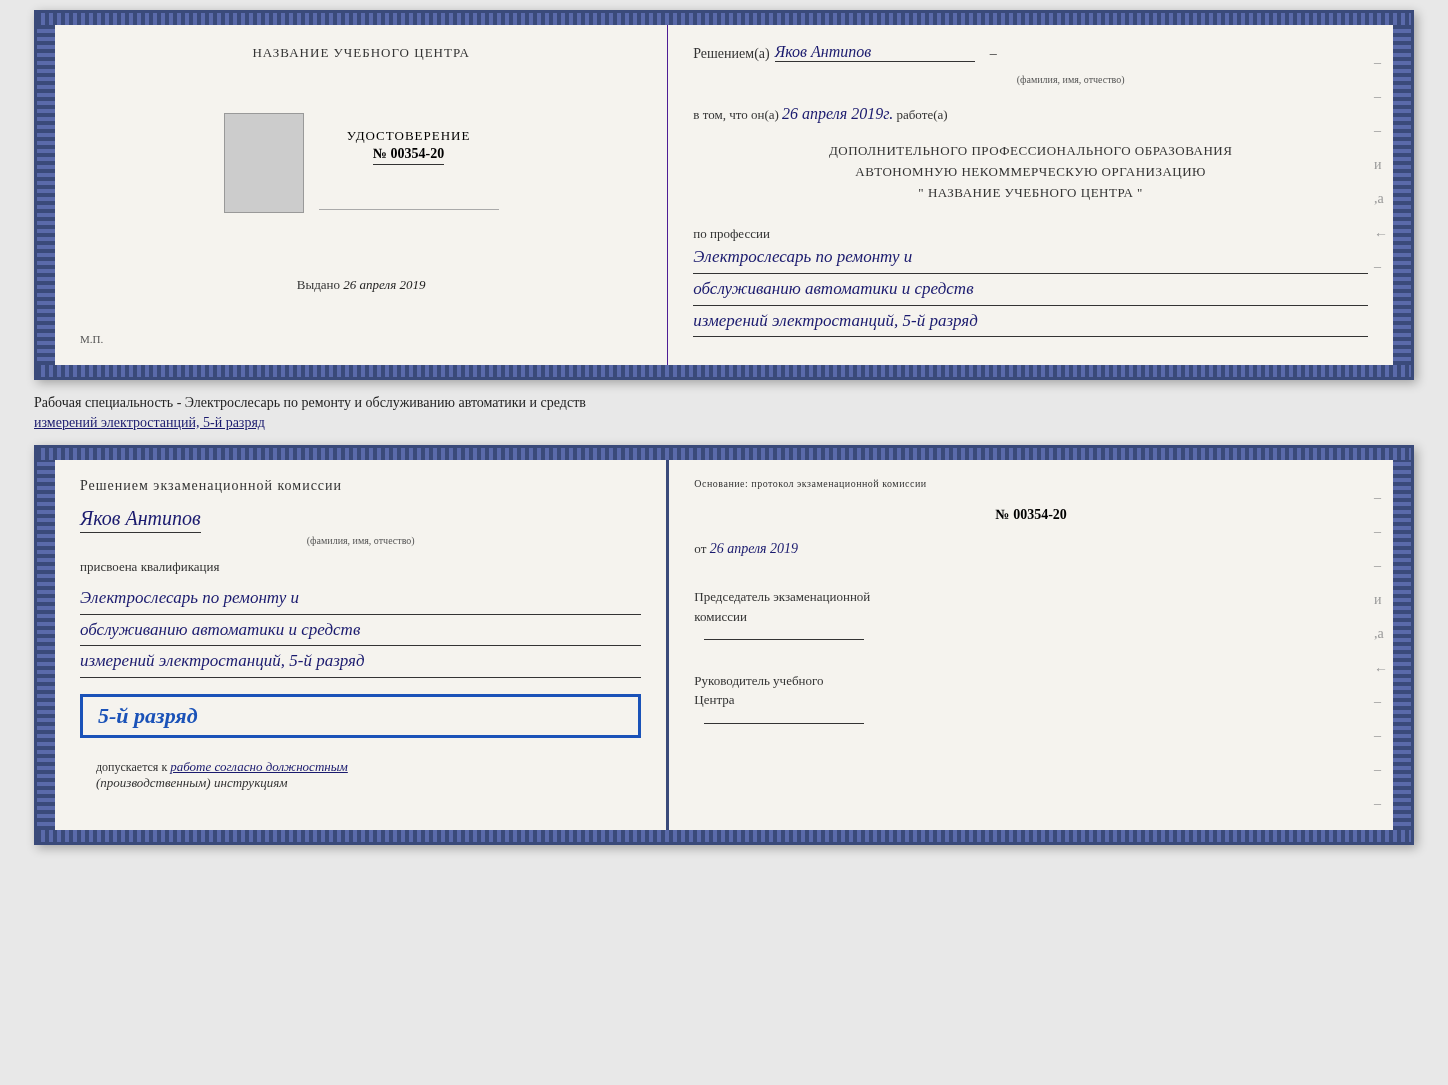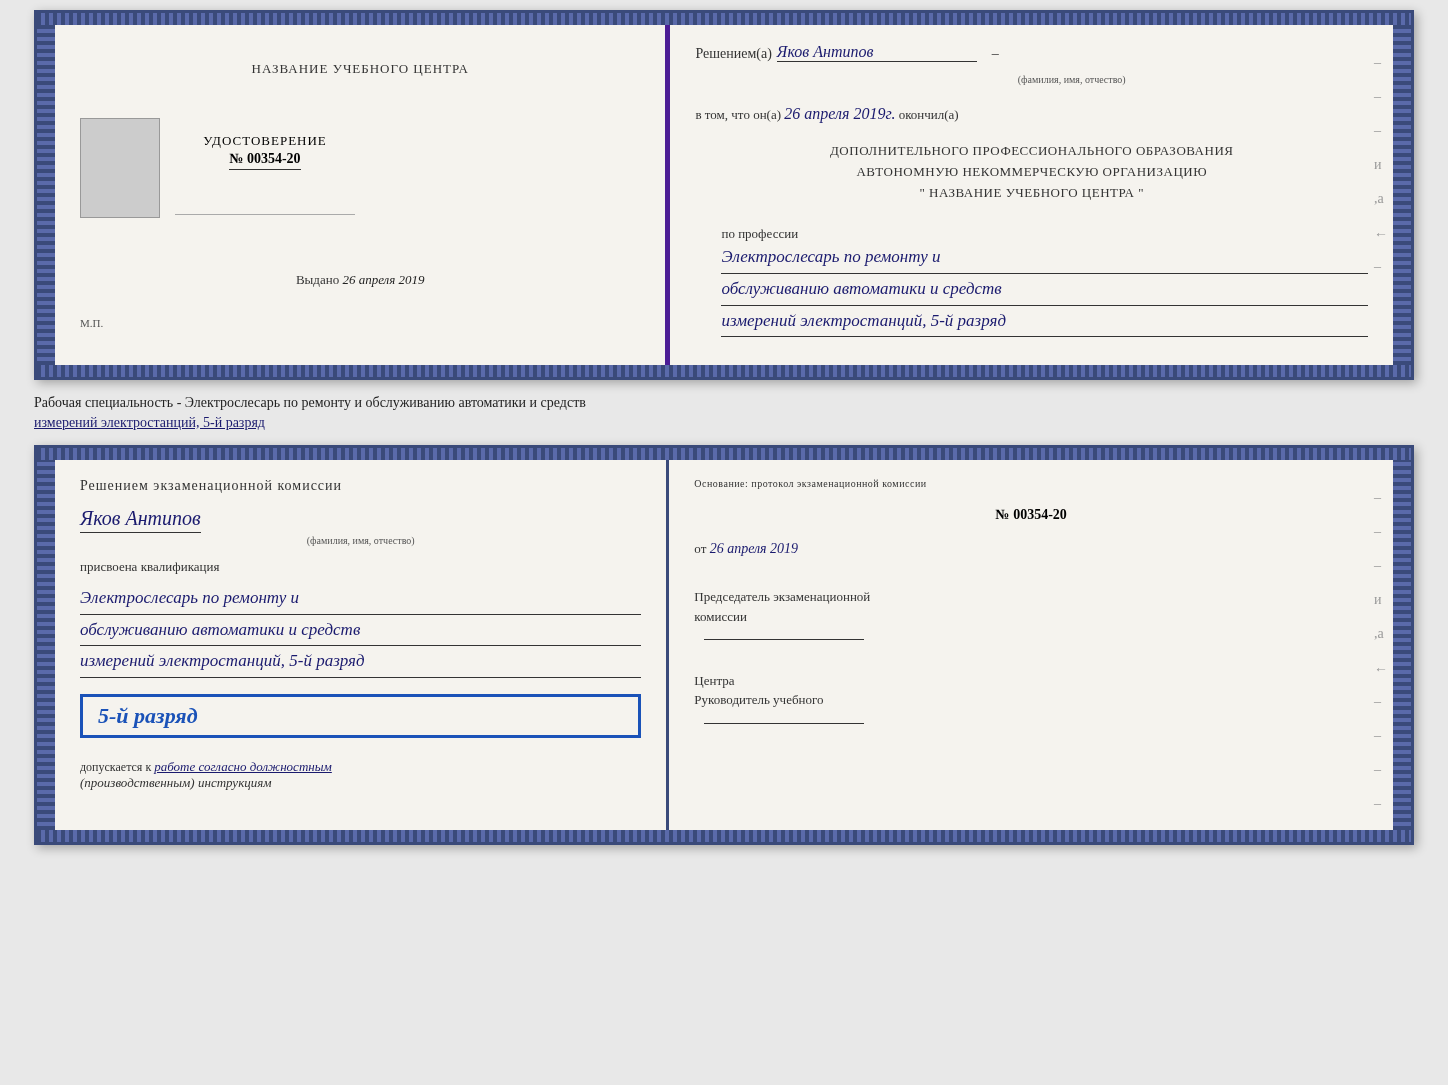--- a/index.html
+++ b/index.html
@@ -16,24 +16,25 @@
 
     .document-container {
       width: 1380px;
       display: flex;
       flex-direction: column;
       gap: 8px;
     }
 
     .page-left {
       flex: 1;
-      border-right: 5px solid #4c1d95;
-      padding: 36px 25px;
-      display: flex;
-      flex-direction: column;
+      border-right: 1px solid #4c1d95;
+      padding: 20px 25px;
+      display: flex;
+      flex-direction: column;
+      align-items: center;
       justify-content: space-between;
       min-height: 340px;
       position: relative;
     }
 
     .page-right {
       flex: 1.2;
       padding: 18px 25px 15px 25px;
       display: flex;
       flex-direction: column;
@@ -140,21 +141,20 @@
       text-align: center;
       letter-spacing: 0.5px;
       line-height: 1.6;
       margin: 8px 0;
     }
 
     .profession-block {
       font-size: 13px;
       color: #333;
       margin-top: 5px;
-      margin-left: 26px;
     }
 
     .profession-handwritten {
       font-family: 'Segoe Script', 'Comic Sans MS', cursive;
       font-size: 17px;
       color: #1a1a6e;
       font-style: italic;
       border-bottom: 1px solid #333;
       display: block;
       line-height: 1.8;
@@ -382,21 +382,21 @@
         <div class="recipient-line">
           <span style="font-size:14px;">Решением(а)</span>
           <span class="handwritten underline-field">Яков Антипов</span>
           <span style="font-size:14px; margin-left:10px;">–</span>
         </div>
         <span class="fio-label" style="margin-left:80px;">(фамилия, имя, отчество)</span>
 
         <div class="date-line" style="margin-top:10px;">
           <span>в том, что он(а)</span>
           <span class="handwritten" style="">26 апреля 2019г.</span>
-          <span>окончил(а)</span>
+          <span>работе(а)</span>
         </div>
 
         <div class="org-block">
           <div>ДОПОЛНИТЕЛЬНОГО ПРОФЕССИОНАЛЬНОГО ОБРАЗОВАНИЯ</div>
           <div>АВТОНОМНУЮ НЕКОММЕРЧЕСКУЮ ОРГАНИЗАЦИЮ</div>
           <div>"     НАЗВАНИЕ УЧЕБНОГО ЦЕНТРА     "</div>
         </div>
 
         <div class="profession-block">
           <div style="font-size:13px;">по профессии</div>
@@ -434,21 +434,21 @@
         <div class="qualification-heading" style="margin-top:5px;">присвоена квалификация</div>
 
         <div>
           <div class="profession-handwritten">Электрослесарь по ремонту и</div>
           <div class="profession-handwritten">обслуживанию автоматики и средств</div>
           <div class="profession-handwritten">измерений электростанций, 5-й разряд</div>
         </div>
 
         <div class="rank-badge" style="margin-top:8px;font-style:italic;">5-й разряд</div>
 
-        <div class="allowed-text" style="margin-top:8px; font-size:12px;">
+        <div class="allowed-text" style="margin-top:8px; font-size:12px;margin-left:16px;">
           <span>допускается к</span>
           <span class="allowed-handwritten">работе согласно должностным</span><br>
           <span style="font-style:italic; font-family:'Segoe Script','Comic Sans MS',cursive; font-size:13px;">(производственным) инструкциям</span>
         </div>
       </div>
 
       <div class="bottom-right">
         <div class="right-dashes">
           <span>–</span>
           <span>–</span>
@@ -475,22 +475,22 @@
           <span class="handwritten" style="font-size:14px;">26 апреля 2019</span>
         </div>
 
         <div class="signature-section" style="margin-top:20px;">
           <div>Председатель экзаменационной</div>
           <div>комиссии</div>
           <div><span class="sig-line"></span></div>
         </div>
 
         <div class="signature-section" style="margin-top:15px;">
+          <div>Руководитель учебного</div>
           <div>Центра</div>
-          <div>Руководитель учебного</div>
           <div><span class="sig-line"></span></div>
         </div>
       </div>
 
       <div class="side-strip-right"></div>
     </div>
     <div class="bottom-strip"></div>
   </div>
 
 </div>

